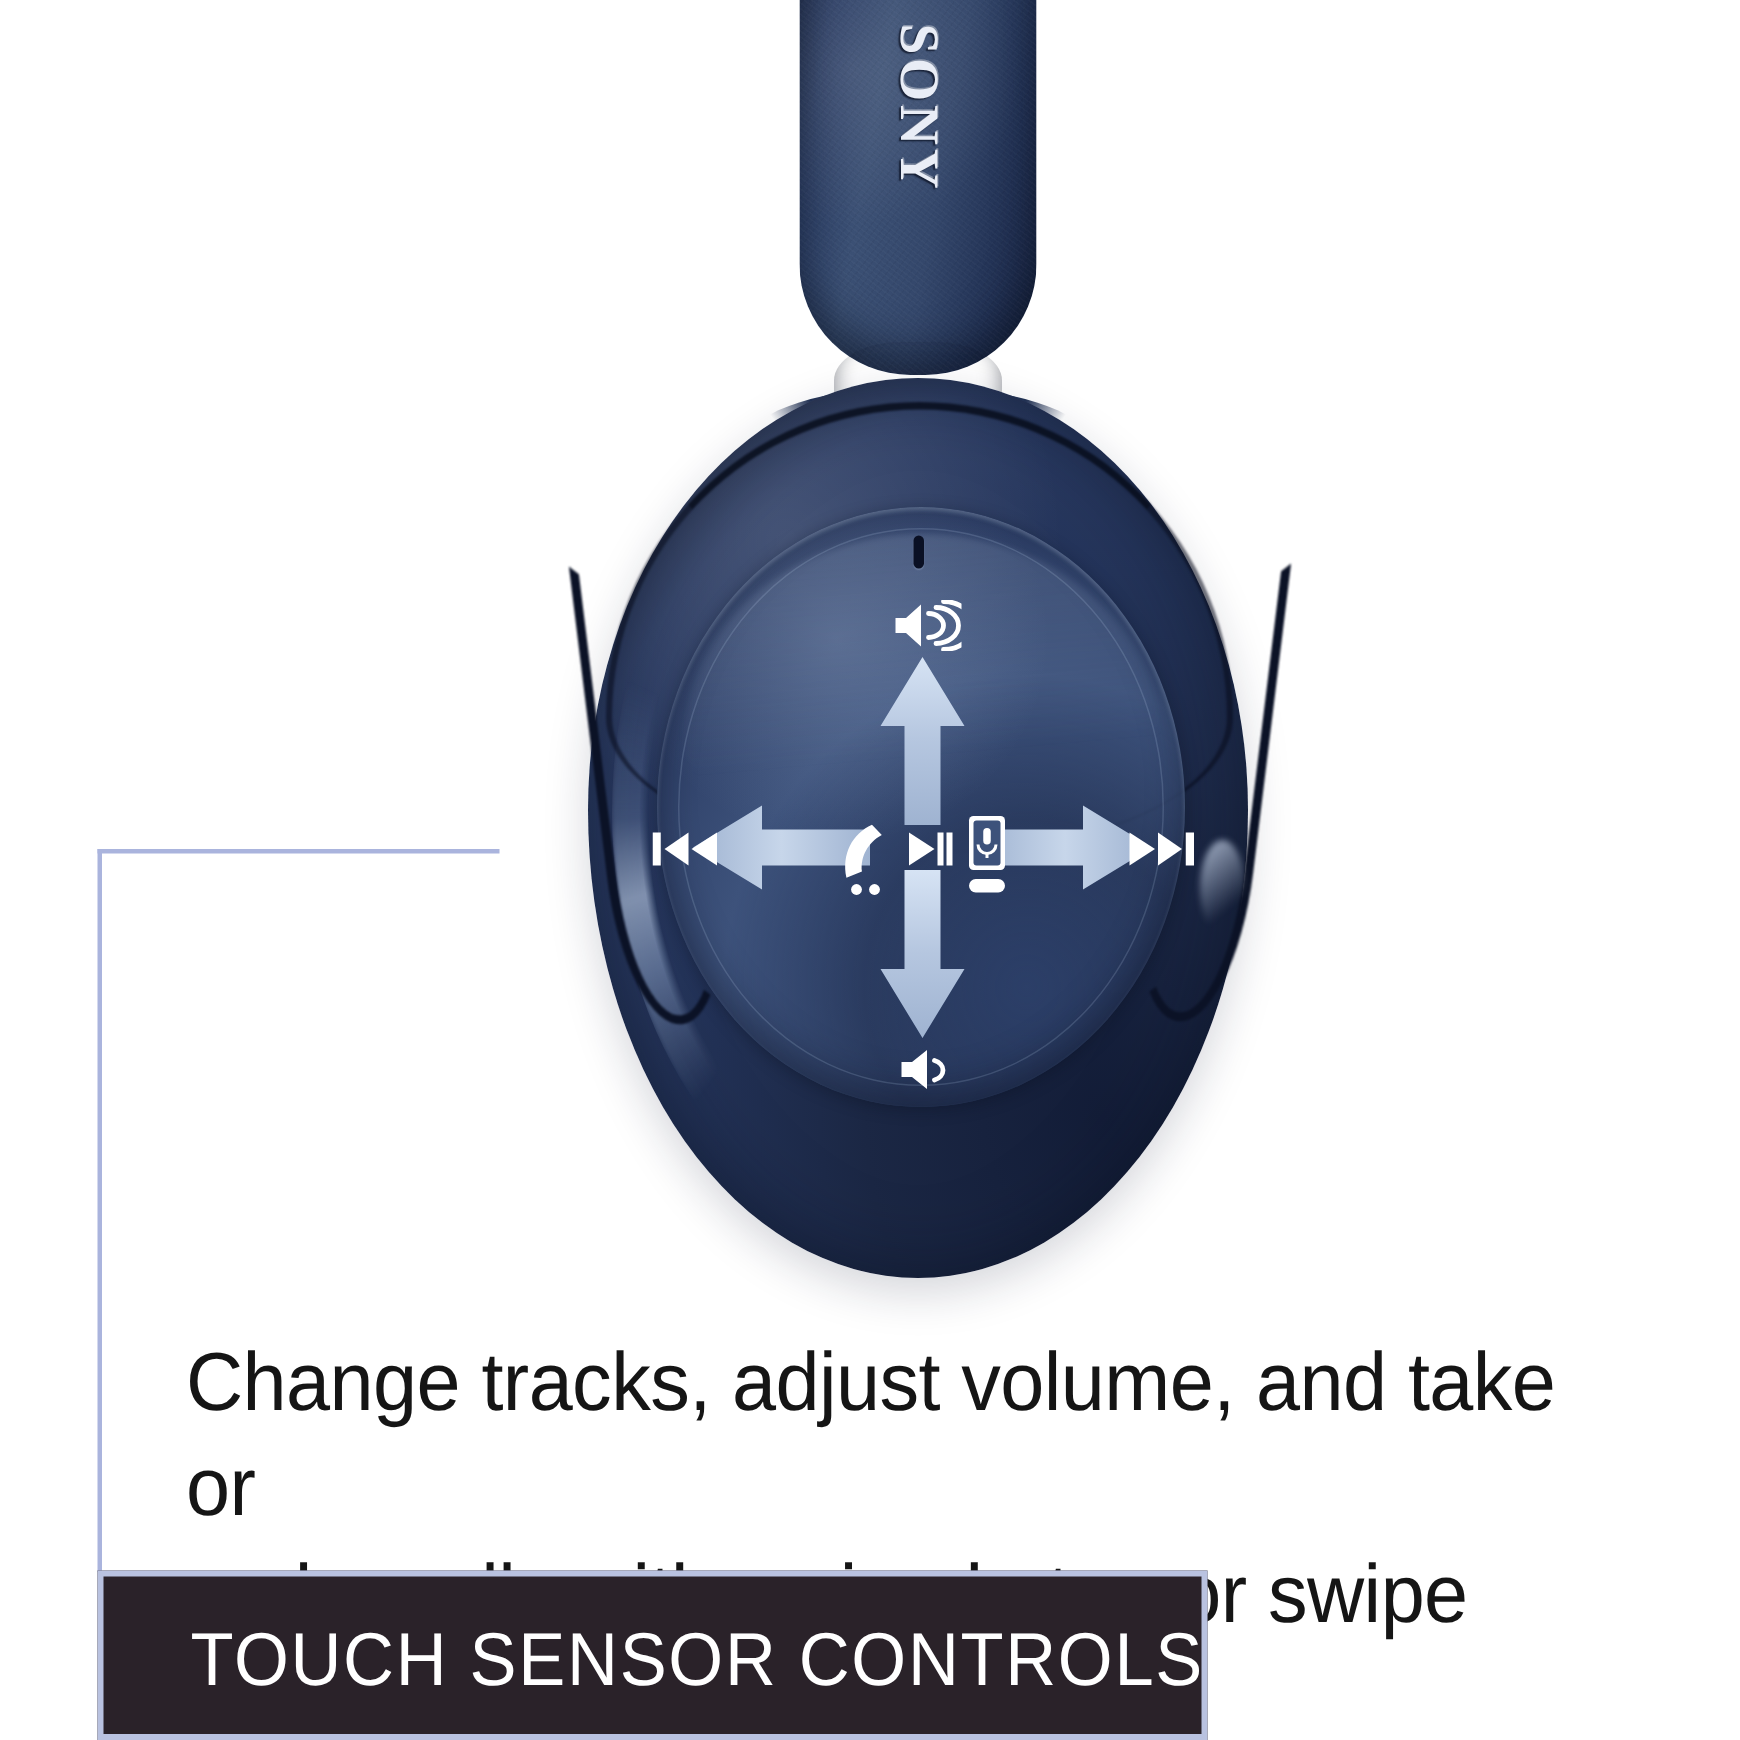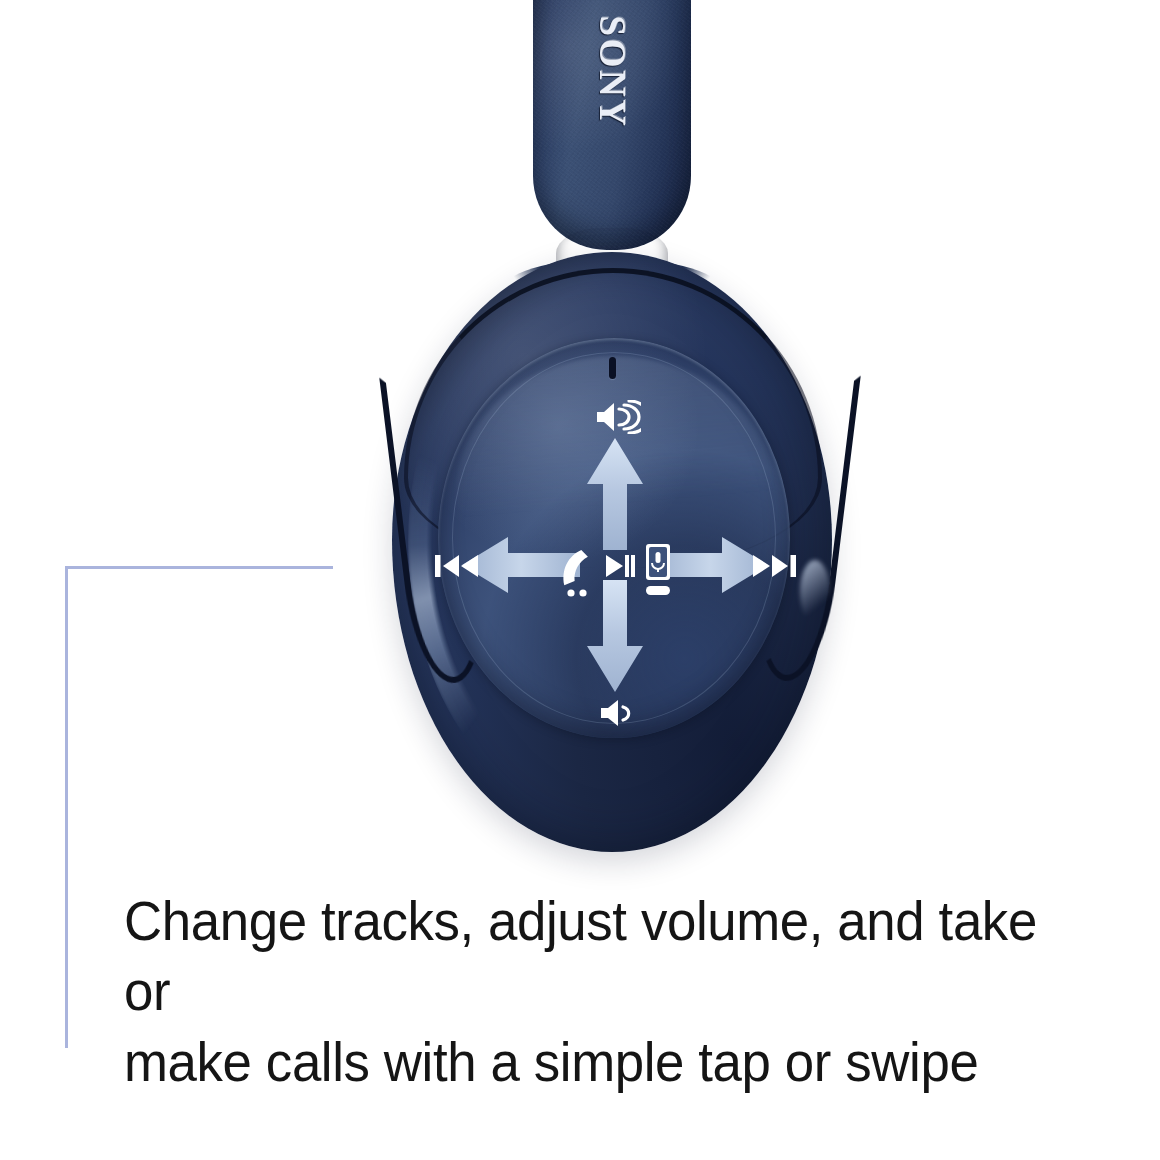--- a/index.html
+++ b/index.html
@@ -411,14 +411,17 @@
         <rect x="4" y="42" width="24" height="9" rx="4.5" fill="#fff"></rect>
       </svg>
     </div>
   </div>
 
   <div class="caption">
     <div>Change tracks, adjust volume, and take or</div>
     <div>make calls with a simple tap or swipe</div>
   </div>
 
+  <div class="banner">
+    <div class="banner-text">TOUCH SENSOR CONTROLS</div>
+  </div>
 
 </div>
 
 </body></html>

